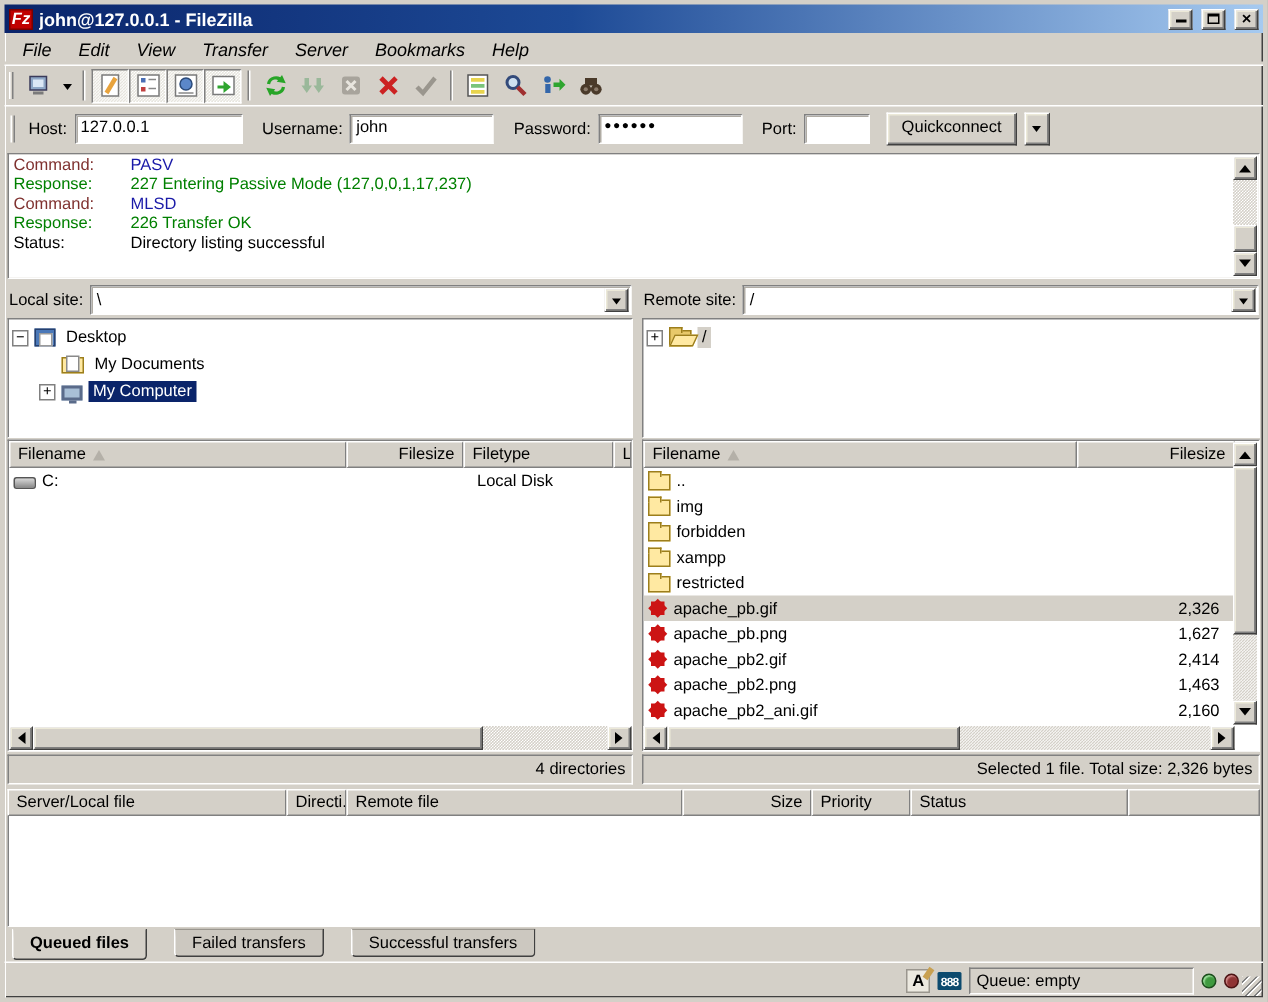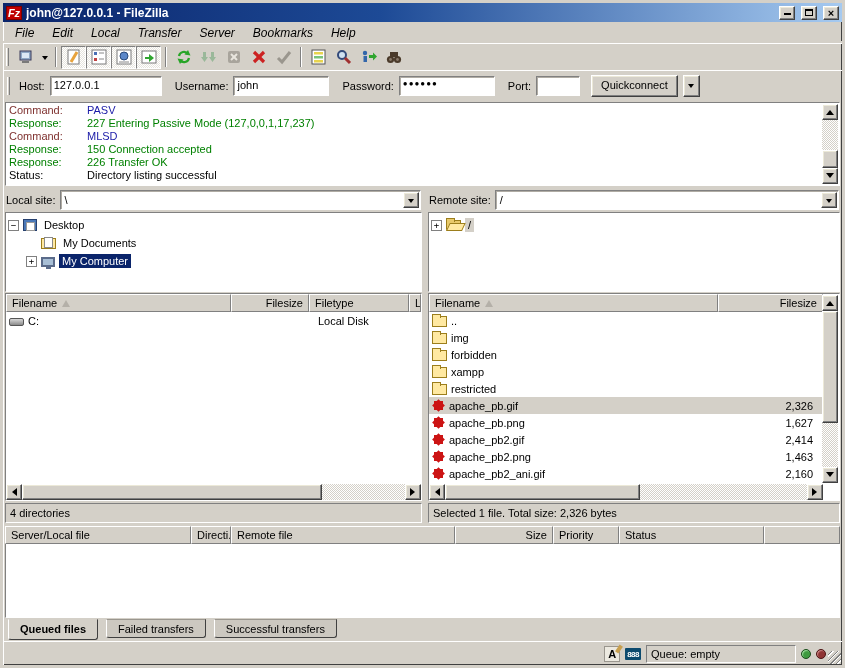--- a/index.html
+++ b/index.html
@@ -108,21 +108,21 @@
               border-bottom:7px solid #b4b0a8; }
   .fl-body { flex:1; overflow:hidden; }
   .frow { height:17px; display:flex; align-items:center; padding-left:3px; gap:4px; white-space:nowrap; }
   .frow.selected { background:#d4d0c8; }
   .fname { flex:1; overflow:hidden; }
   .fsize { width:95px; text-align:right; padding-right:10px; flex:0 0 auto; }
   .lc-name { width:225px; overflow:hidden; } .lc-size { width:78px; } .lc-type { width:100px; }
   .remote-pad { margin-right:16px; }
 
   .ministatus { height:20px; margin-top:2px; background:#d4d0c8; padding:3px 4px 0 4px;
-                border:1px solid; border-color:#808080 #fff #fff #808080; white-space:nowrap; flex:0 0 auto; }
+                border:1px solid; border-color:#808080 #fff #fff #808080; white-space:nowrap; flex:0 0 auto;text-align:right; }
 
   
   .ic { flex:0 0 auto; position:relative; display:inline-block; }
   .i-folder { width:15px; height:11px; background:#ffe9a2; border:1px solid #9c7e1c; margin-top:1px; }
   .i-folder::before { content:""; position:absolute; top:-3px; left:-1px; width:7px; height:3px;
                       background:#ffe9a2; border:1px solid #9c7e1c; border-bottom:none; }
   .i-folder-open { width:15px; height:11px; background:#e8c96a; border:1px solid #9c7e1c; margin-top:1px; }
   .i-folder-open::before { content:""; position:absolute; top:-3px; left:-1px; width:7px; height:3px;
                       background:#e8c96a; border:1px solid #9c7e1c; border-bottom:none; }
   .i-folder-open::after { content:""; position:absolute; left:-1px; bottom:-1px; width:14px; height:6px;
@@ -136,21 +136,21 @@
   .i-desktop { width:14px; height:12px; background:#4a78b8; border:1px solid #26406e; }
   .i-desktop::after { content:""; position:absolute; left:2px; top:2px; width:7px; height:7px; background:#fff; border:1px solid #9a9a9a; }
   .i-computer { width:14px; height:10px; background:#a8bfd6; border:2px solid #5a6b8a; margin-top:1px; }
   .i-computer::after { content:""; position:absolute; left:3px; bottom:-4px; width:5px; height:2px; background:#5a6b8a; }
 
   
   .queue { margin:3px 2px 0 2px; display:flex; flex-direction:column; flex:1; min-height:0; }
   .q-header { display:flex; height:18px; flex:0 0 auto; }
   .q-body { flex:1; background:#fff; border:1px solid; border-color:#808080 #fff #fff #808080; border-top:none; }
   .q-tabs { display:flex; padding-left:3px; margin-top:1px; flex:0 0 auto; height:22px; align-items:flex-start; }
-  .q-tab { height:19px; padding:3px 11px 0 11px; background:#ccc8c0; margin-right:8px;
+  .q-tab { height:19px; padding:3px 11px 0 11px; background:#ccc8c0; margin-right:18px;
            border-left:1px solid #fff; border-right:1px solid #404040; border-bottom:1px solid #404040;
            border-top:1px solid #9a968e; border-radius:0 0 3px 3px; white-space:nowrap; }
   .q-tab.active { background:#d4d0c8; font-weight:bold; height:21px; border-top:1px solid #d4d0c8; }
 
   
   .bottombar { height:24px; flex:0 0 auto; display:flex; align-items:center; justify-content:flex-end;
                gap:5px; padding:0 16px 0 4px; border-top:1px solid #fff; position:relative; }
   .sb-a { width:16px; height:16px; border:1px solid #9a968e; background:#ece9e0; font-weight:bold;
           text-align:center; padding-top:1px; position:relative; }
   .sb-a::after { content:""; position:absolute; right:-2px; top:-2px; width:4px; height:8px;
@@ -181,21 +181,21 @@
           <div class="glyph-max"></div>
         </div>
     <div class="winbtn raised">
           <div class="glyph-x">×</div>
         </div>
   </div>
 
   <div class="menubar">
     <div class="menu-item">File</div>
     <div class="menu-item">Edit</div>
-    <div class="menu-item">Local</div>
+    <div class="menu-item">View</div>
     <div class="menu-item">Transfer</div>
     <div class="menu-item">Server</div>
     <div class="menu-item">Bookmarks</div>
     <div class="menu-item">Help</div>
   </div>
 
   <div class="toolbar">
     <div class="rebar-grip"></div>
     <div class="tbtn">
       <svg width="18" height="18">
@@ -316,21 +316,20 @@
     <div class="qc-drop raised">
           <div class="arrow-down"></div>
         </div>
   </div>
 
   <div class="logwrap sunken">
     <div class="logpane">
       <div class="logline"><span class="loglabel c-cmd-l">Command:</span><span class="c-cmd-m">PASV</span></div>
       <div class="logline"><span class="loglabel c-resp">Response:</span><span class="c-resp">227 Entering Passive Mode (127,0,0,1,17,237)</span></div>
       <div class="logline"><span class="loglabel c-cmd-l">Command:</span><span class="c-cmd-m">MLSD</span></div>
-      <div class="logline"><span class="loglabel c-resp">Response:</span><span class="c-resp">150 Connection accepted</span></div>
       <div class="logline"><span class="loglabel c-resp">Response:</span><span class="c-resp">226 Transfer OK</span></div>
       <div class="logline"><span class="loglabel c-stat">Status:</span><span class="c-stat">Directory listing successful</span></div>
     </div>
     <div class="vscroll">
       <div class="sbtn raised">
             <div class="tri-up"></div>
           </div>
       <div class="strack">
             <div class="sthumb raised" style="bottom:0; height:18px;"></div>
           </div>
@@ -516,21 +515,21 @@
     <div class="q-header">
       <div class="colhdr" style="width:186px;">
             <span>Server/Local file</span>
           </div>
       <div class="colhdr" style="width:40px;">
             <span>Directi...</span>
           </div>
       <div class="colhdr" style="width:224px;">
             <span>Remote file</span>
           </div>
-      <div class="colhdr right" style="width:98px;">
+      <div class="colhdr right" style="width:86px;">
             <span>Size</span>
           </div>
       <div class="colhdr" style="width:66px;">
             <span>Priority</span>
           </div>
       <div class="colhdr" style="width:145px;">
             <span>Status</span>
           </div>
       <div class="colhdr" style="flex:1;"></div>
     </div>

